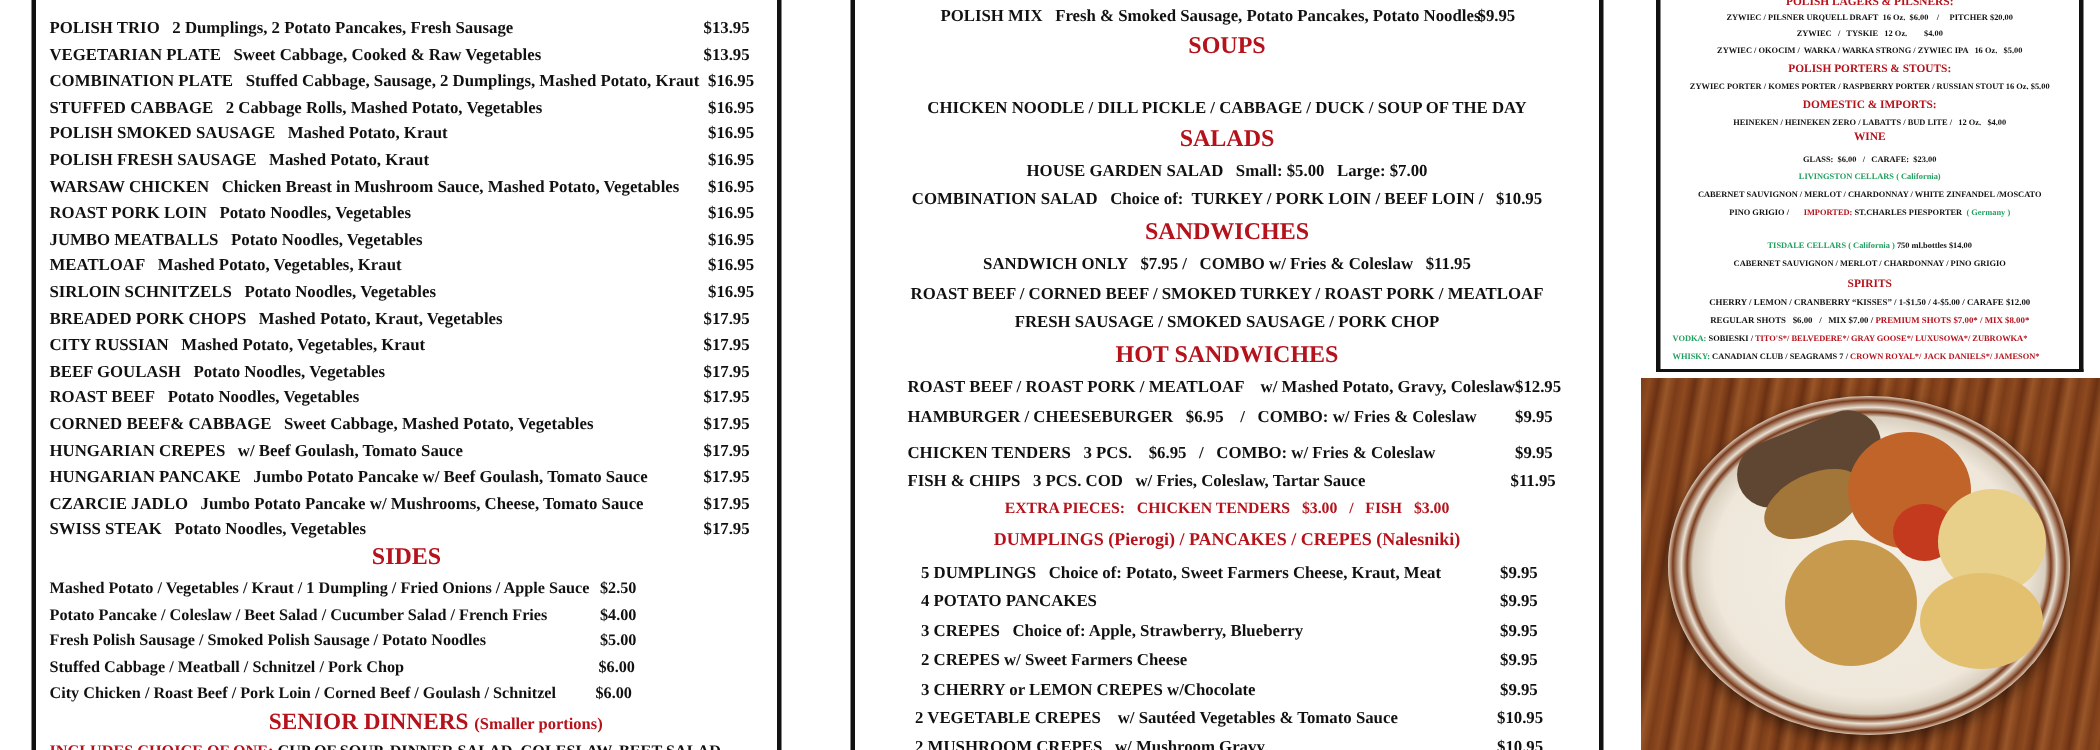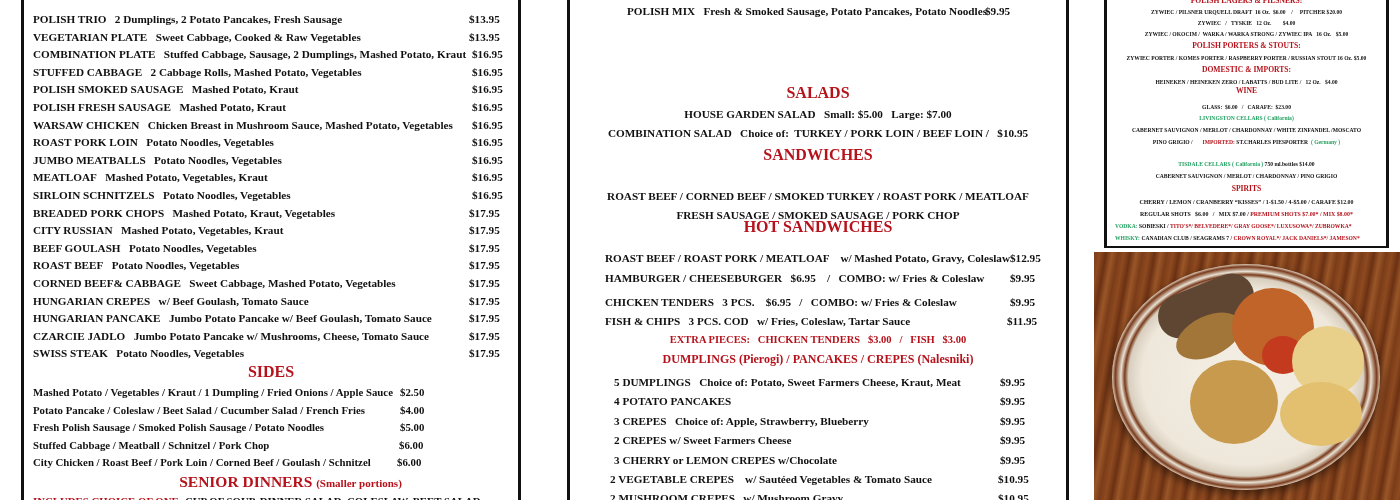--- a/index.html
+++ b/index.html
@@ -77,27 +77,30 @@
     <span>CUP OF SOUP, DINNER SALAD, COLESLAW, BEET SALAD</span>
   </div>
 </div>
 
 <div class="panel" id="mid">
   <div class="mrow" style="left:57px;top:15px;">
     <span>POLISH MIX</span>&nbsp;&nbsp;
     <span>Fresh &amp; Smoked Sausage, Potato Pancakes, Potato Noodles</span>
     <span style="position:absolute;left:358px;">$9.95</span>
   </div>
+  <div class="red-h center" style="top:32px;font-size:16px;">SOUPS</div>
+  <div class="mrow center" style="top:76px;">CHICKEN NOODLE / DILL PICKLE / CABBAGE / DUCK / SOUP OF THE DAY</div>
   <div class="red-h center" style="top:94px;font-size:16px;">SALADS</div>
   <div class="mrow center" style="top:118px;white-space:pre;">HOUSE GARDEN SALAD   Small: $5.00   Large: $7.00</div>
   <div class="mrow center" style="top:137px;white-space:pre;">COMBINATION SALAD   Choice of:  TURKEY / PORK LOIN / BEEF LOIN /   $10.95</div>
   <div class="red-h center" style="top:156px;font-size:16px;">SANDWICHES</div>
+  <div class="mrow center" style="top:180px;white-space:pre;">SANDWICH ONLY   $7.95 /   COMBO w/ Fries &amp; Coleslaw   $11.95</div>
   <div class="mrow center" style="top:200px;">ROAST BEEF / CORNED BEEF / SMOKED TURKEY / ROAST PORK / MEATLOAF</div>
   <div class="mrow center" style="top:219px;">FRESH SAUSAGE / SMOKED SAUSAGE / PORK CHOP</div>
-  <div class="red-h center" style="top:228px;font-size:16px;">HOT SANDWICHES</div>
+  <div class="red-h center" style="top:238px;font-size:16px;">HOT SANDWICHES</div>
   <div id="hot-list">
       <div class="mrow" style="left:35px;top:262px;white-space:pre;"><span>ROAST BEEF / ROAST PORK / MEATLOAF    w/ Mashed Potato, Gravy, Coleslaw</span></div>
       <div class="mrow" style="left:440px;top:262px;">$12.95</div>
       <div class="mrow" style="left:35px;top:282px;white-space:pre;"><span>HAMBURGER / CHEESEBURGER   $6.95    /   COMBO: w/ Fries &amp; Coleslaw</span></div>
       <div class="mrow" style="left:440px;top:282px;">$9.95</div>
       <div class="mrow" style="left:35px;top:306px;white-space:pre;"><span>CHICKEN TENDERS   3 PCS.    $6.95   /   COMBO: w/ Fries &amp; Coleslaw</span></div>
       <div class="mrow" style="left:440px;top:306px;">$9.95</div>
       <div class="mrow" style="left:35px;top:325px;white-space:pre;"><span>FISH &amp; CHIPS   3 PCS. COD   w/ Fries, Coleslaw, Tartar Sauce</span></div>
       <div class="mrow" style="left:437px;top:325px;">$11.95</div>
     </div>

